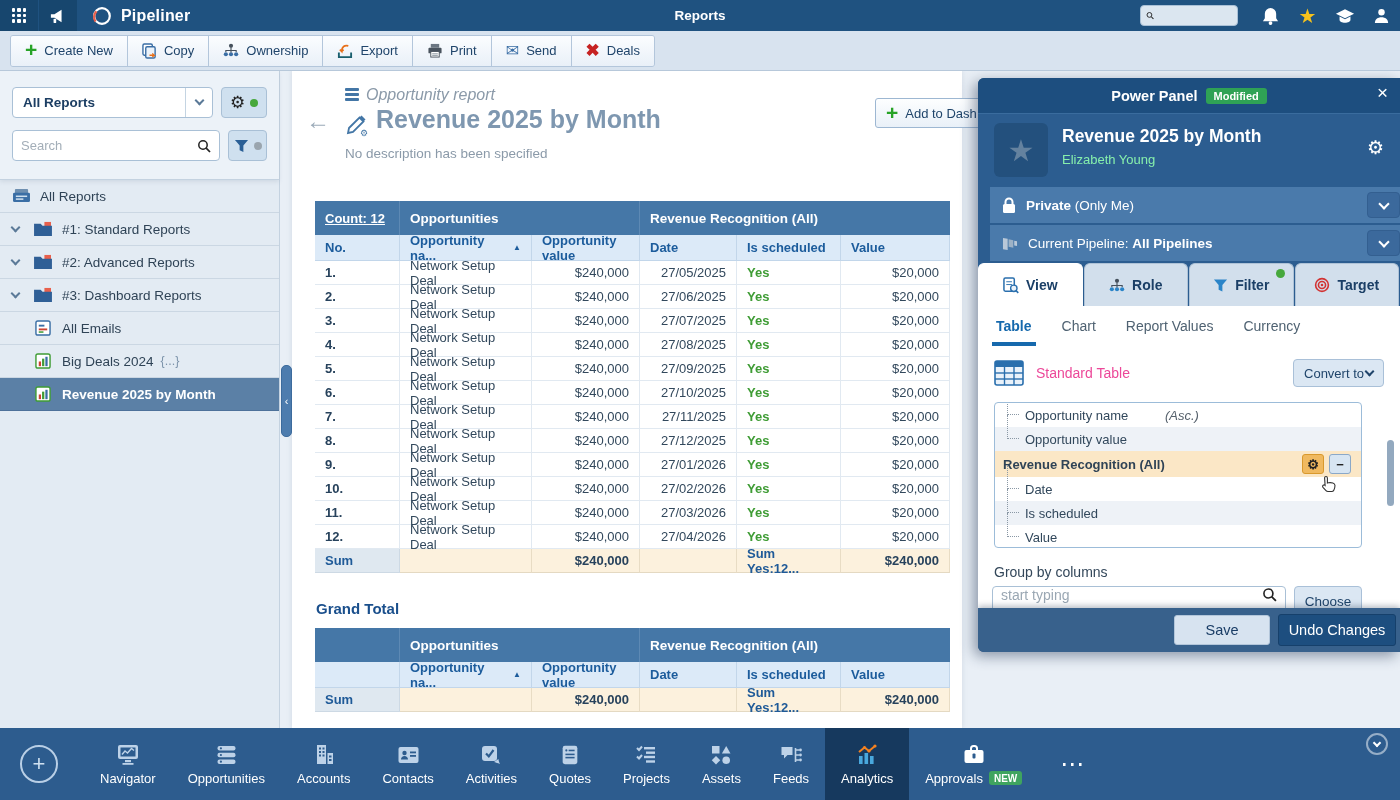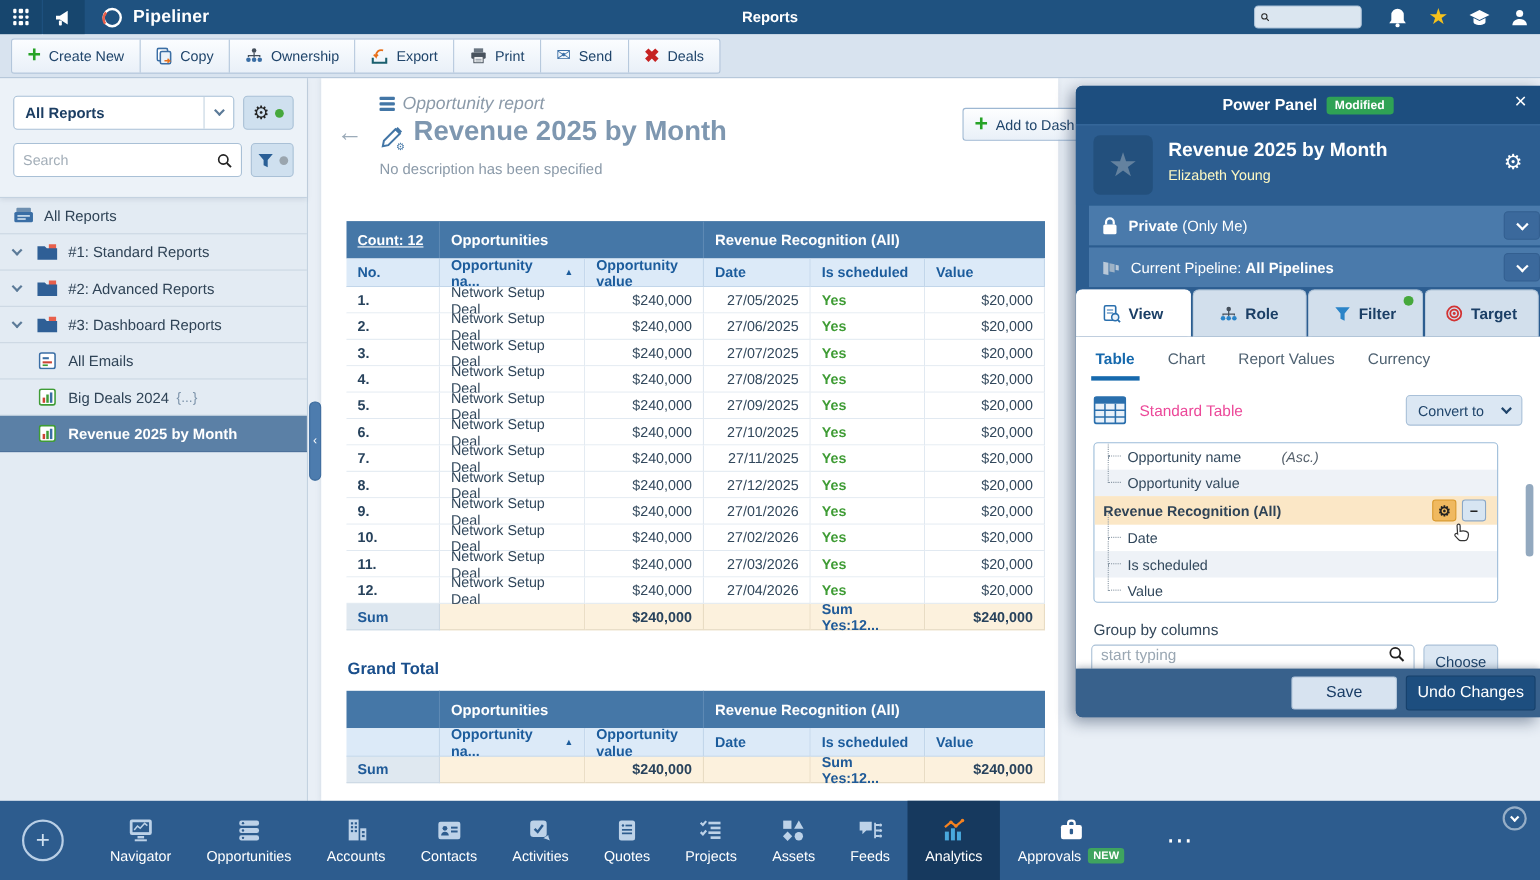--- a/index.html
+++ b/index.html
@@ -86,38 +86,38 @@
 
   
   .panel { position:absolute; top:7px; left:978px; width:422px; height:574px; background:#2c5d90; z-index:5; box-shadow:-4px 4px 14px rgba(20,40,70,.45); border-radius:6px 0 0 6px; overflow:hidden; }
   .p-header { height:35px; background:#1d4e7f; display:flex; align-items:center; justify-content:center; position:relative; color:#fff; }
   .p-header .ttl { font-size:14.5px; font-weight:bold; }
   .badge { background:#2fa255; color:#fff; font-size:11px; font-weight:bold; padding:2px 8px; border-radius:3px; margin-left:8px; }
   .p-close { position:absolute; right:12px; top:4px; font-size:19px; color:#fff; cursor:pointer; }
   .p-report { height:73px; background:#2c5d90; position:relative; border-top:1px solid #3a6c9e; }
   .star-tile { position:absolute; left:16px; top:9px; width:54px; height:54px; background:#23507d; border-radius:6px; display:flex; align-items:center; justify-content:center; color:#64829f; font-size:30px; cursor:pointer; }
   .p-rtitle { position:absolute; left:84px; top:12px; color:#fff; font-size:17.5px; font-weight:bold; }
-  .p-owner { position:absolute; left:84px; top:38px; color:#fef9c3; font-size:13px; }
+  .p-owner { position:absolute; left:84px; top:38px; color:#86efac; font-size:13px; }
   .p-gear { position:absolute; right:16px; top:22px; color:#fff; font-size:19px; cursor:pointer; }
   .acc { position:absolute; left:12px; width:422px; height:36px; background:#4a7aab; display:flex; align-items:center; padding:0 12px; color:#fff; font-size:13.5px; gap:10px; }
   .acc1 { top:109px; } .acc2 { top:147px; }
   .acc .chevbtn { margin-left:auto; width:33px; height:26px; background:#3b699c; border:1px solid #335f90; border-radius:4px; display:flex; align-items:center; justify-content:center; cursor:pointer; }
   .chev-w { width:8px; height:8px; border-right:2px solid #fff; border-bottom:2px solid #fff; transform:rotate(45deg); margin-top:-3px; }
   .tabs { position:absolute; top:185px; left:0; width:422px; height:43px; display:flex; }
   .tab { flex:1; display:flex; align-items:center; justify-content:center; gap:7px; background:#d2dfec; border:1px solid #afc3d7; border-bottom:0; border-radius:6px 6px 0 0; margin-right:1px; font-size:14px; color:#1b3f66; font-weight:bold; cursor:pointer; position:relative; }
   .tab.active { background:#fff; border-color:#fff; }
   .tab .gdot { position:absolute; top:5px; right:8px; width:9px; height:9px; border-radius:50%; background:#46a83c; }
   .p-content { position:absolute; top:228px; left:0; width:422px; bottom:44px; background:#fff; }
   .subtabs { display:flex; gap:30px; padding:16px 18px; height:40px; align-items:center; position:relative; }
   .subtab { font-size:14px; color:#4f6272; cursor:pointer; height:40px; display:flex; align-items:center; position:relative; }
   .subtab.active { color:#1669ad; font-weight:bold; }
   .subtab.active::after { content:""; position:absolute; left:-4px; right:-4px; bottom:0; height:4px; background:#1669ad; }
   .std-row { display:flex; align-items:center; padding:0 16px; height:46px; margin-top:4px; gap:12px; }
   .std-label { font-size:14px; color:#ec4899; }
-  .convert { margin-left:auto; height:28px; background:#dbe7f3; border:1px solid #a9c0d8; border-radius:4px; display:flex; align-items:center; gap:17px; padding:0 10px; font-size:13px; color:#20456b; cursor:pointer; }
+  .convert { margin-left:auto; height:28px; background:#dbe7f3; border:1px solid #a9c0d8; border-radius:4px; display:flex; align-items:center; gap:2px; padding:0 10px; font-size:13px; color:#20456b; cursor:pointer; }
   .collist { position:absolute; left:16px; top:96px; width:368px; height:146px; border:1px solid #9cbcd9; border-radius:4px; background:#fff; overflow:hidden; }
   .crow { height:24px; display:flex; align-items:center; font-size:13px; color:#32485c; position:relative; padding-left:30px; }
   .crow.alt { background:#eef2f7; }
   .crow.parent { padding-left:8px; font-weight:bold; background:#fbe7c6; height:26px; color:#2f4356; }
   .crow .tree { position:absolute; left:12px; top:-12px; width:12px; height:24px; border-left:1px dotted #8a98a5; border-bottom:1px dotted #8a98a5; }
   .crow .note { font-style:italic; color:#55606b; position:absolute; left:170px; }
   .crow-btns { position:absolute; right:10px; top:3px; display:flex; gap:5px; }
   .sqbtn { width:22px; height:20px; border-radius:3px; display:flex; align-items:center; justify-content:center; font-size:13px; cursor:pointer; }
   .gearbtn { background:#f0b95f; border:1px solid #d9992c; color:#222; }
   .minusbtn { background:#d7e5f2; border:1px solid #8aa8c8; color:#222; font-weight:bold; }

